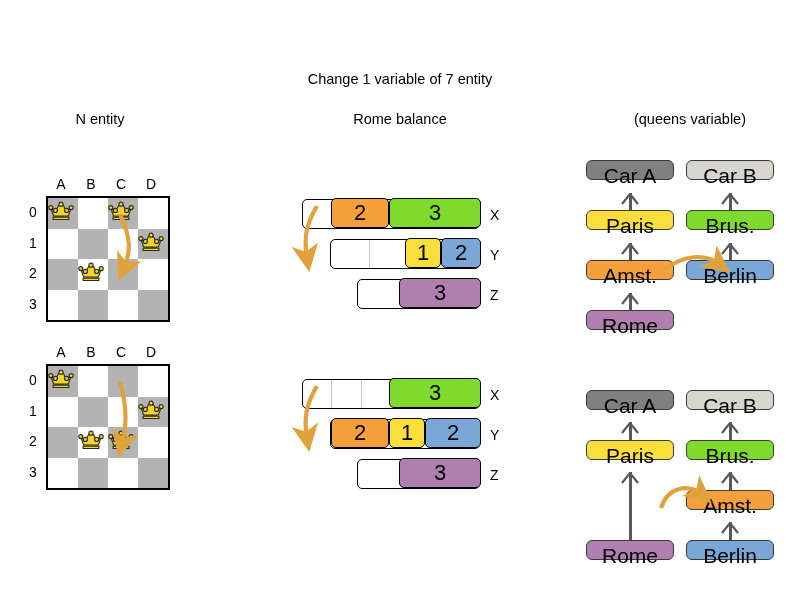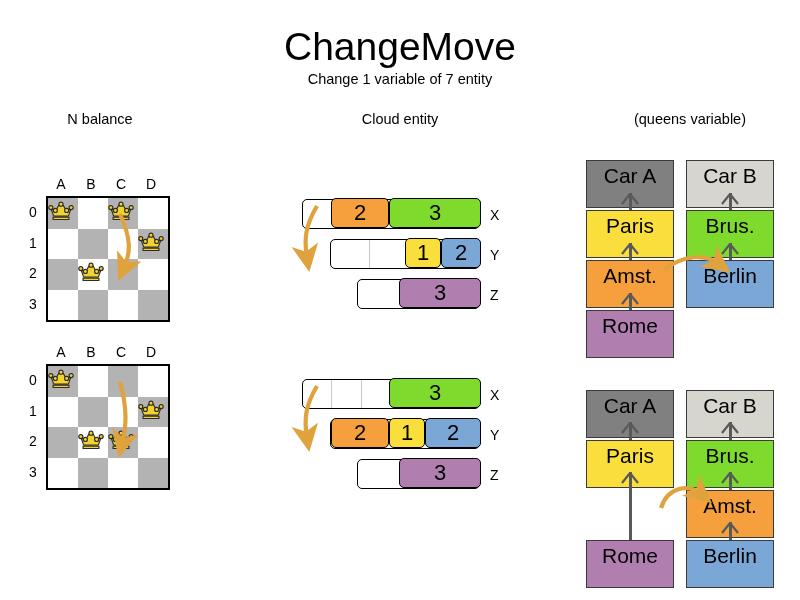--- a/index.html
+++ b/index.html
@@ -49,39 +49,38 @@
     border:1.6px solid #000;border-radius:5px;
     font-size:22px;line-height:27px;text-align:center;color:#000;
   }
   .divider{position:absolute;top:0;width:1px;height:100%;background:#c8c8c8;}
   .bar-label{
     position:absolute;font-size:14px;line-height:16px;color:#000;
   }
 
   
   .vnode{
-    position:absolute;width:88px;height:48px;box-sizing:border-box;
-    border:1.6px solid #3a3a3a;border-radius:0;
+    position:absolute;width:88px;height:20px;box-sizing:border-box;
+    border:1.6px solid #3a3a3a;border-radius:6px;
     font-size:21px;line-height:29px;text-align:center;color:#000;
   }
   .vedge{position:absolute;width:3px;background:#595959;}
 
   
   svg.ov{position:absolute;left:0;top:0;width:800px;height:600px;pointer-events:none;}
 </style>
 </head>
 <body>
 
 <div class="canvas">
 
-  <div class="abs" id="main-title">ChangeMove</div>
   <div class="abs" id="sub-title">Change 1 variable of 7 entity</div>
 
-  <div class="abs section-title" id="nq-title">N balance</div>
-  <div class="abs section-title" id="cb-title">Cloud entity</div>
+  <div class="abs section-title" id="nq-title">N entity</div>
+  <div class="abs section-title" id="cb-title">Rome balance</div>
   <div class="abs section-title" id="vr-title">
     <div>(queens variable)</div>
   </div>
 
   <div id="gen">
       <div class="abs file-label" style="left: 46px; top: 177px; width: 30px;">A</div>
       <div class="abs file-label" style="left: 76px; top: 177px; width: 30px;">B</div>
       <div class="abs file-label" style="left: 106px; top: 177px; width: 30px;">C</div>
       <div class="abs file-label" style="left: 136px; top: 177px; width: 30px;">D</div>
       <div class="abs rank-label" style="left: 26px; top: 205px; width: 14px;">0</div>

